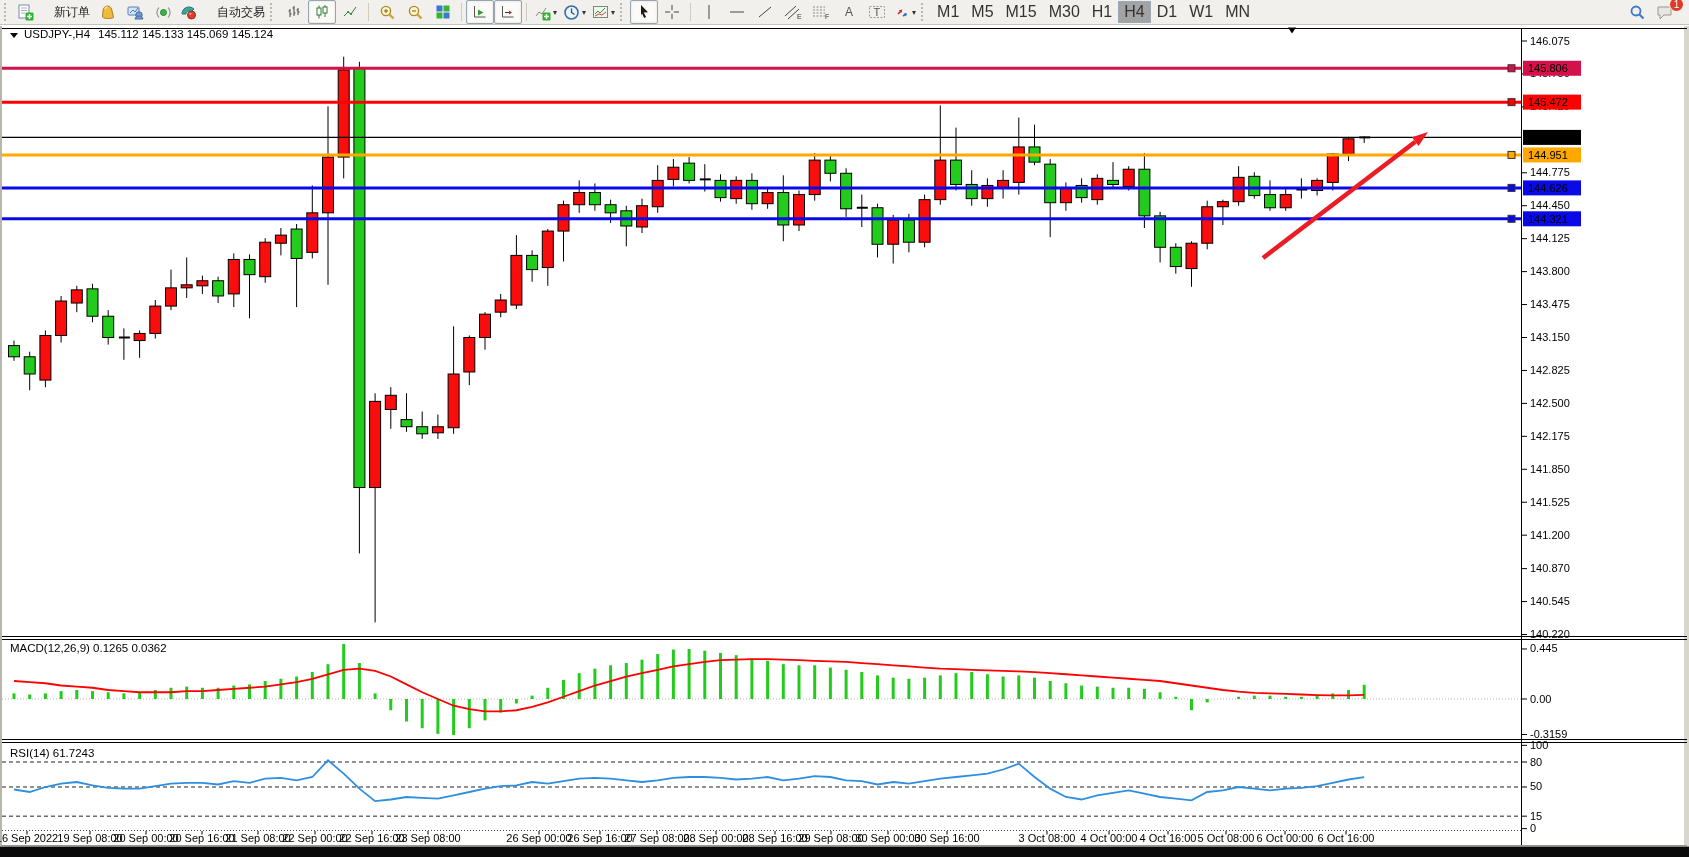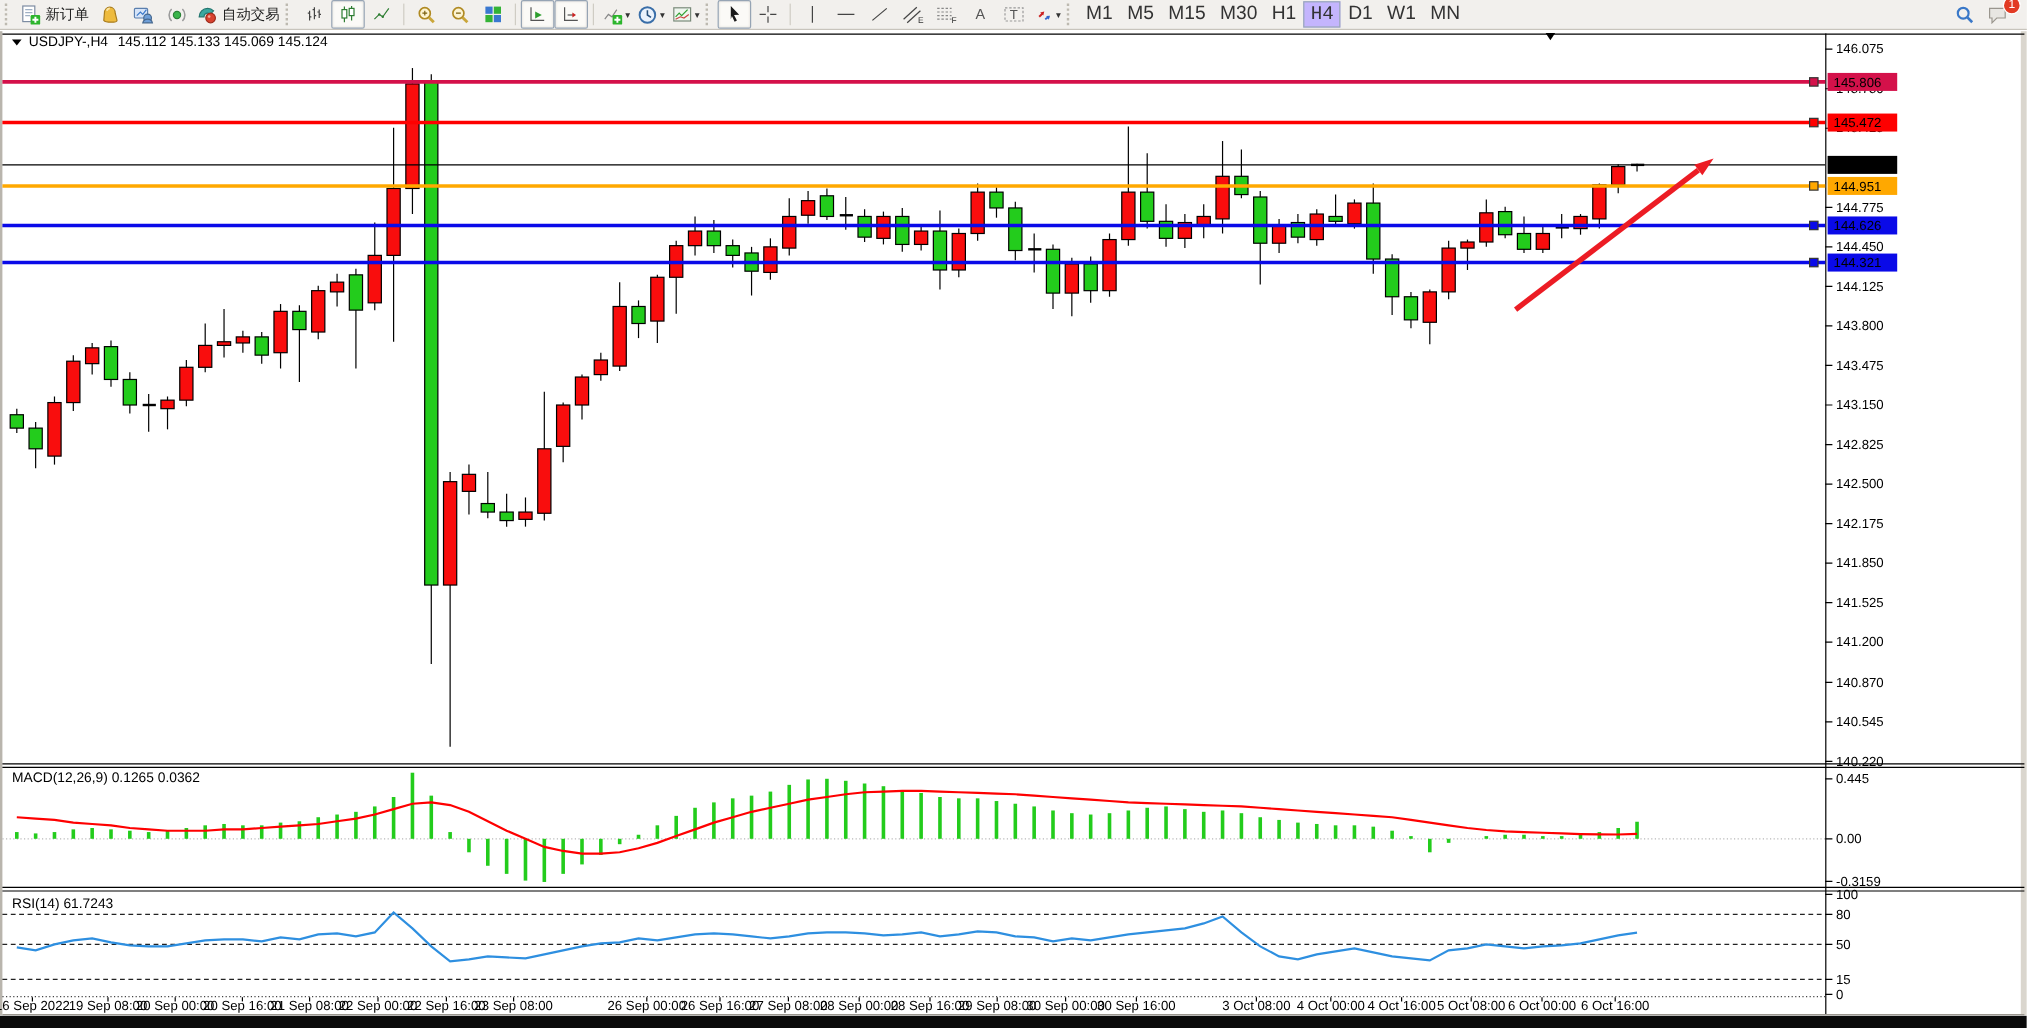--- a/index.html
+++ b/index.html
@@ -7,26 +7,26 @@
        font-family:"Liberation Sans",sans-serif;-webkit-font-smoothing:antialiased;}
   
   .toolbar{position:absolute;top:0;left:0;width:1689px;height:25px;background:#f2f0ed;
            border-bottom:1px solid #c8c4bc;display:flex;align-items:center;padding-left:2px;
            box-sizing:border-box;z-index:5;font-size:12px;color:#222;}
   .grip{width:4px;height:18px;border-left:2px dotted #bdb9b0;margin:0 4px 0 2px;}
   .sep{width:1px;height:18px;background:#cfccc4;margin:0 4px;}
   .tb-btn{height:22px;min-width:22px;display:flex;align-items:center;justify-content:center;
           border:1px solid transparent;border-radius:2px;padding:0 2px;cursor:default;}
   .tb-btn.active{border:1px solid #96a4b4;background:#fbfaf7;box-shadow:inset 0 0 2px #d8d4cc;}
-  .tb-btn .lbl{margin-left:4px;white-space:nowrap;text-align:center;}
+  .tb-btn .lbl{margin-left:20px;white-space:nowrap;text-align:center;}
   .tb-btn svg{display:block;}
   .dd{font-size:8px;color:#333;margin-left:2px;}
   .tf{font-size:16px;color:#333;padding:0 5px;height:20px;display:flex;align-items:center;
       border:1px solid transparent;}
-  .tf.active{border:1px solid #9aa8b8;background:#c4b5fd;font-family:Liberation Mono, monospace;}
+  .tf.active{border:1px solid #9aa8b8;background:#a3a3a3;}
   .spacer{margin-left:auto;}
   .chat-wrap{position:relative;margin-right:10px;}
   .badge{position:absolute;top:-4px;right:-6px;background:#e23b24;color:#fff;font-size:10px;
          border-radius:8px;min-width:13px;height:13px;line-height:13px;text-align:center;
          border:1px solid #fff;}
   
   #cv{position:absolute;top:0;left:0;}
   #cv text{font-family:"Liberation Sans",sans-serif;}
   .ax{font-size:11px;fill:#000;}
   .ttl{font-size:11.5px;fill:#000;}

